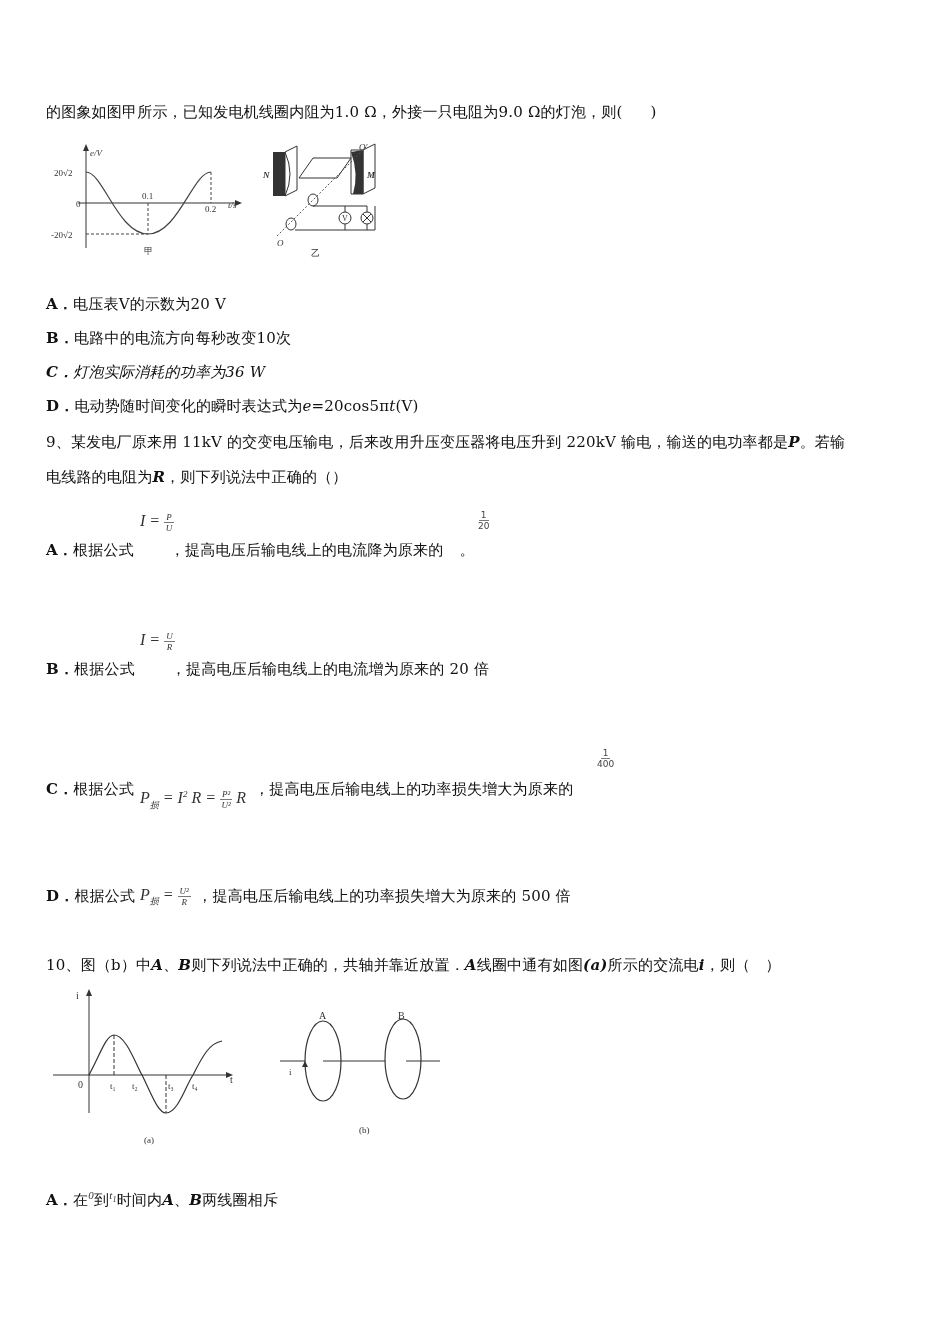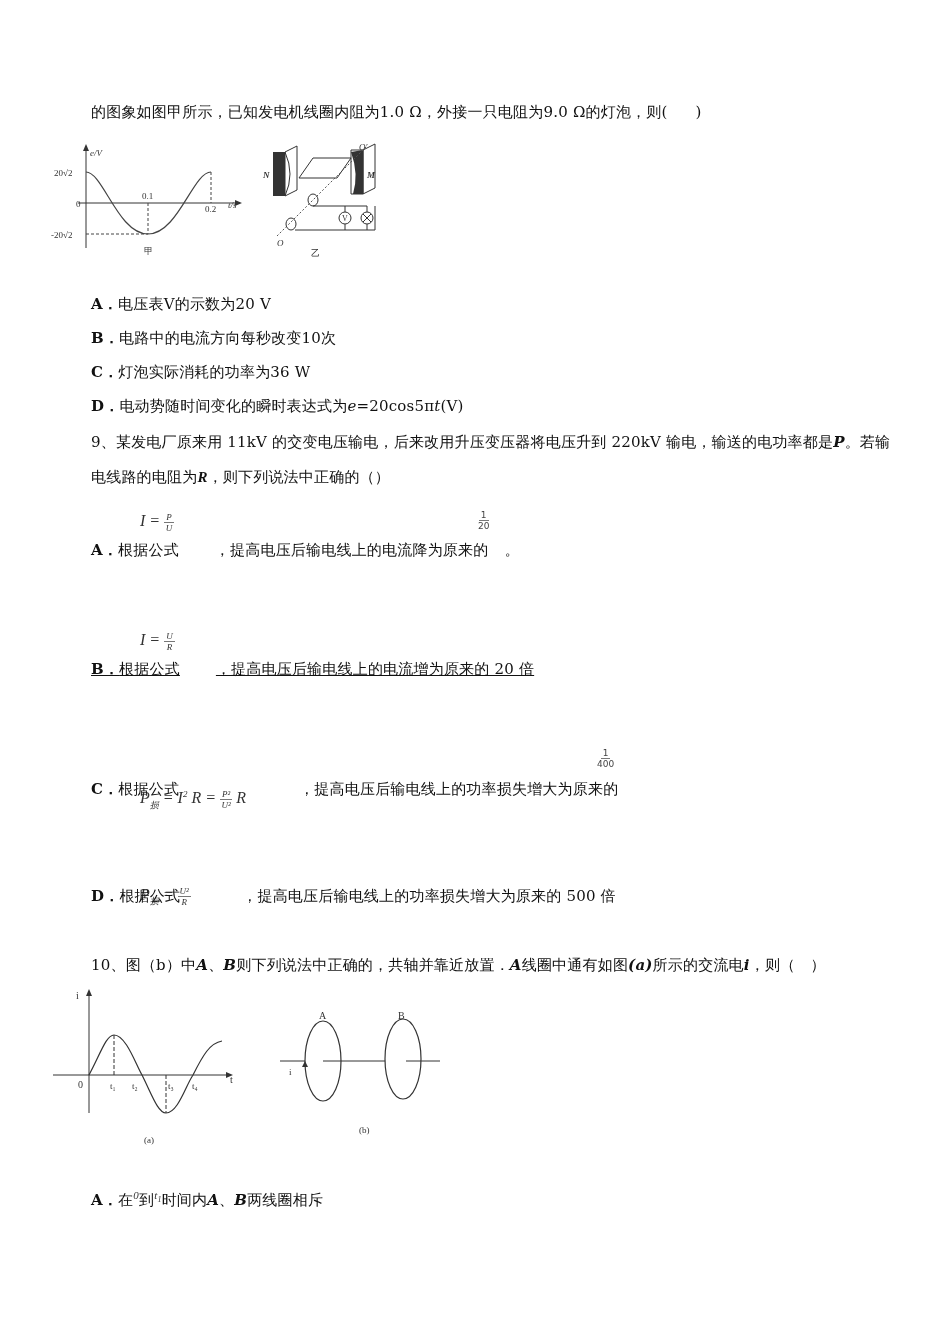--- a/index.html
+++ b/index.html
@@ -1,19 +1,19 @@
 <!DOCTYPE html>
 <html><head>
 <meta charset="utf-8">
 <style>
   * { margin: 0; padding: 0; box-sizing: border-box; }
   html, body { width: 950px; height: 1344px; background: #ffffff; overflow: hidden; }
   body { position: relative; font-family: "DejaVu Serif", "Liberation Serif", serif; color: #111; }
   .abs { position: absolute; }
-  .line { position: absolute; font-size: 15px; line-height: 20px; white-space: nowrap; letter-spacing: 0.2px; margin-left: 45px; }
+  .line { position: absolute; font-size: 15px; line-height: 20px; white-space: nowrap; letter-spacing: 0.2px; }
   .b { font-weight: bold; }
   .it { font-style: italic; }
   .math { font-family: "Liberation Serif", "DejaVu Serif", serif; font-style: italic; color: #333; }
   .frac { display: inline-flex; flex-direction: column; align-items: center; vertical-align: middle; font-family: "DejaVu Sans", sans-serif; font-size: 9px; color: #444; line-height: 10px; }
   .frac .num { border-bottom: 1px solid #777; padding: 0 2px; }
   .mathlbl { position: absolute; font-family: "Liberation Serif", serif; font-size: 16px; color: #444; white-space: nowrap; }
   svg text { font-family: "Liberation Serif", "DejaVu Serif", serif; }
 </style>
 </head>
 <body>
@@ -78,31 +78,31 @@
   <line x1="112" y1="84" x2="112" y2="90" stroke="#333"></line>
   <text x="56" y="116" font-size="9" fill="#333">乙</text>
 </svg>
 
 <div class="line" style="left:46px; top:294px;">
   <span class="b">A．</span><span>电压表V的示数为20 V</span>
 </div>
 <div class="line" style="left:46px; top:328px;">
   <span class="b">B．</span><span>电路中的电流方向每秒改变10次</span>
 </div>
-<div class="line" style="left:46px; top:362px;">
+<div class="line" style="left:46px; top:362px;font-style:italic;">
   <span class="b">C．</span><span>灯泡实际消耗的功率为36 W</span>
 </div>
 <div class="line" style="left:46px; top:396px;">
   <span class="b">D．</span><span>电动势随时间变化的瞬时表达式为</span><span class="it">e</span><span>=20cos5π</span><span class="it">t</span><span>(V)</span>
 </div>
 
 <div class="line" style="left:46px; top:432px;">
   <span>9、某发电厂原来用 11kV 的交变电压输电，后来改用升压变压器将电压升到 220kV 输电，输送的电功率都是</span><span class="it b">P</span><span>。若输</span>
 </div>
-<div class="line" style="left:46px; top:467px;font-family:Liberation Serif, serif;">
+<div class="line" style="left:46px; top:467px;">
   <span>电线路的电阻为</span><span class="it b">R</span><span>，则下列说法中正确的（）</span>
 </div>
 
 <div class="mathlbl" style="left:140px; top:512px;">
   <span class="math">I =</span>
   <span class="frac">
       <span class="num math">P</span>
       <span class="math">U</span>
     </span>
 </div>
@@ -116,21 +116,21 @@
   <span class="b">A．</span><span>根据公式</span><span style="display:inline-block;width:36px"></span><span>，提高电压后输电线上的电流降为原来的</span><span style="display:inline-block;width:16px"></span><span>。</span>
 </div>
 
 <div class="mathlbl" style="left:140px; top:631px;">
   <span class="math">I =</span>
   <span class="frac">
       <span class="num math">U</span>
       <span class="math">R</span>
     </span>
 </div>
-<div class="line" style="left:46px; top:659px;text-decoration:underline;">
+<div class="line" style="left:46px; top:659px;">
   <span class="b">B．</span><span>根据公式</span><span style="display:inline-block;width:36px"></span><span>，提高电压后输电线上的电流增为原来的 20 倍</span>
 </div>
 
 <div class="mathlbl" style="left:140px; top:789px;">
   <span class="math">P</span><sub class="math" style="font-size:9px">损</sub>
   <span class="math">= I</span><sup class="math" style="font-size:9px">2</sup>
   <span class="math">R =</span>
   <span class="frac">
       <span class="num math">P²</span>
       <span class="math">U²</span>

